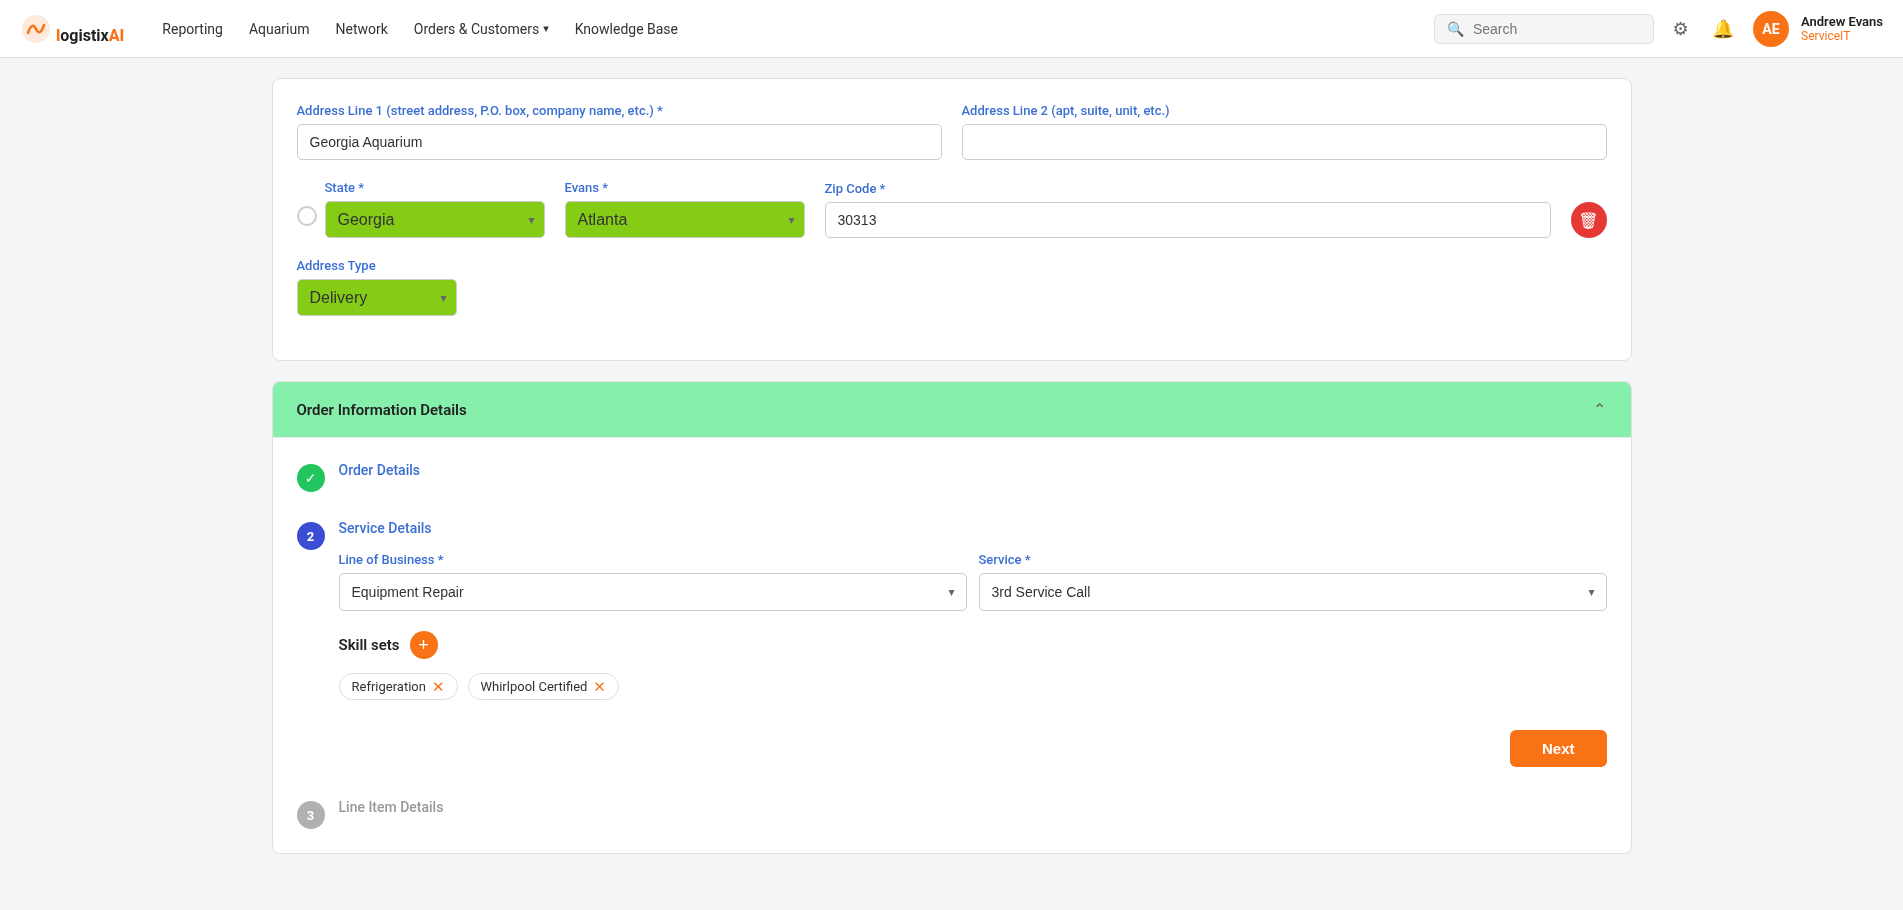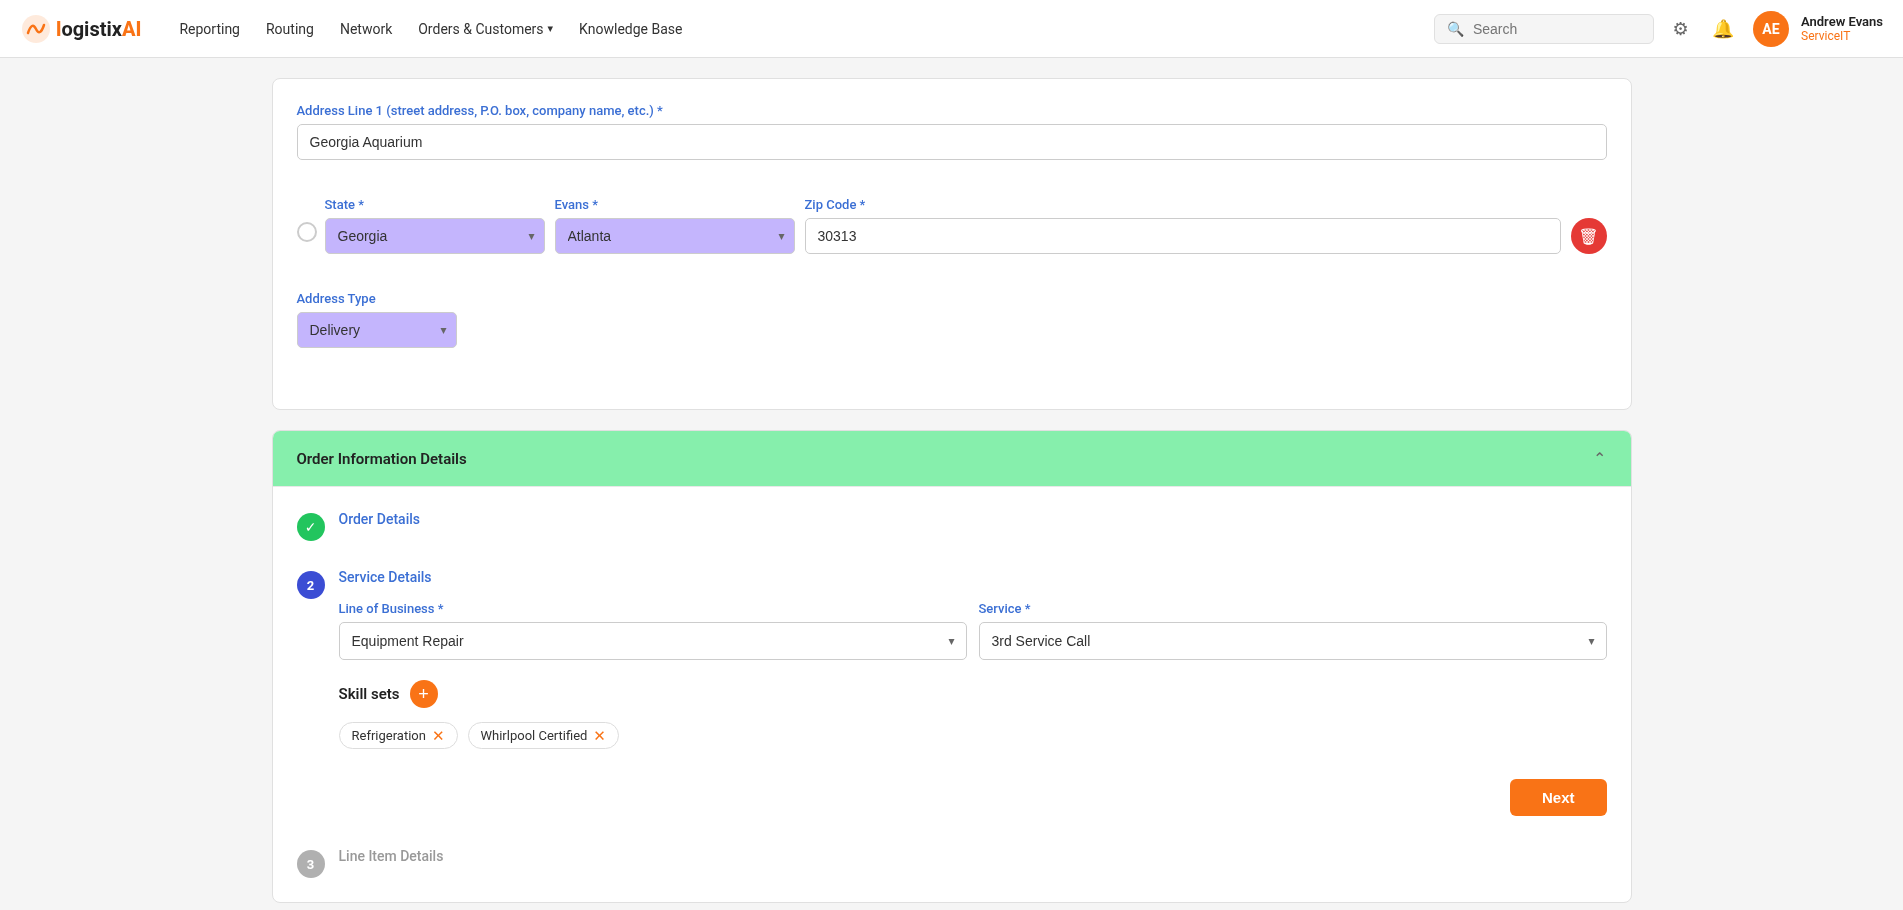--- a/index.html
+++ b/index.html
@@ -4,21 +4,21 @@
   <style>
     * { box-sizing: border-box; margin: 0; padding: 0; }
     body { font-family: -apple-system, BlinkMacSystemFont, 'Segoe UI', Roboto, sans-serif; background: #f5f5f5; color: #333; font-size: 14px; }
 
     
     .navbar {
       display: flex; align-items: center; background: #fff; height: 58px;
       border-bottom: 1px solid #e0e0e0; padding: 0 20px; gap: 28px;
       position: sticky; top: 0; z-index: 100;
     }
-    .navbar-logo { display: flex; align-items: center; gap: 4px; font-weight: 700; font-size: 20px; color: #222; text-decoration: none; }
+    .navbar-logo { display: flex; align-items: flex-end; gap: 4px; font-weight: 700; font-size: 16px; color: #222; text-decoration: none; }
     .logo-icon { width: 32px; height: 32px; }
     .navbar-nav { display: flex; align-items: center; gap: 6px; flex: 1; }
     .nav-item {
       padding: 8px 10px; color: #333; text-decoration: none; font-size: 14px;
       border-radius: 4px; cursor: pointer; white-space: nowrap;
     }
     .nav-item-with-arrow { display: flex; align-items: center; gap: 4px; }
     .navbar-right { display: flex; align-items: center; gap: 12px; margin-left: auto; }
     .search-bar {
       display: flex; align-items: center; background: #f5f5f5; border: 1px solid #e0e0e0;
@@ -39,30 +39,30 @@
     .main { padding: 20px 40px; max-width: 1440px; margin: 0 auto; }
 
     
     .card {
       background: #fff; border: 1px solid #e0e0e0; border-radius: 8px;
       margin-bottom: 20px; overflow: hidden;
     }
 
     
     .address-section { padding: 24px; }
-    .form-row { display: flex; gap: 10px; margin-bottom: 37px; align-items: flex-end; }
+    .form-row { display: flex; gap: 20px; margin-bottom: 20px; align-items: flex-end; }
     .form-group { display: flex; flex-direction: column; gap: 6px; }
     .form-group label { font-size: 13px; color: #3b6fd4; font-weight: 500; }
     .form-input {
       border: 1px solid #ccc; border-radius: 5px; padding: 9px 12px;
       font-size: 14px; outline: none; color: #333; background: #fff;
     }
     .form-select {
       border: 1px solid #ccc; border-radius: 5px; padding: 9px 12px;
-      font-size: 14px; outline: none; color: #333; background: #c4b5fd;
+      font-size: 16px; outline: none; color: #333; background: #84cc16;
       appearance: none; cursor: pointer;
     }
     .select-wrapper { position: relative; }
     .select-wrapper::after {
       content: '▾'; position: absolute; right: 10px; top: 50%; transform: translateY(-50%);
       pointer-events: none; color: #666; font-size: 12px;
     }
     .delete-btn {
       width: 36px; height: 36px; background: #e53935; border: none; border-radius: 50%;
       display: flex; align-items: center; justify-content: center; cursor: pointer;
@@ -157,21 +157,21 @@
     <svg class="logo-icon" viewBox="0 0 32 32" fill="none" xmlns="http://www.w3.org/2000/svg">
       <circle cx="16" cy="16" r="14" fill="#f97316" opacity="0.15"></circle>
       <path d="M8 20 Q12 8 16 16 Q20 24 24 12" stroke="#f97316" stroke-width="2.5" fill="none" stroke-linecap="round"></path>
     </svg>
     <span>
       <span style="color:#f97316;font-weight:800;">l</span><span style="font-weight:700;color:#222;">ogistix</span><span style="font-weight:800;color:#f97316;">AI</span>
     </span>
   </a>
   <nav class="navbar-nav">
     <a class="nav-item">Reporting</a>
-    <a class="nav-item">Routing</a>
+    <a class="nav-item">Aquarium</a>
     <a class="nav-item">Network</a>
     <a class="nav-item nav-item-with-arrow">
       <span>Orders &amp; Customers</span>
       <span style="font-size:11px;">▾</span>
     </a>
     <a class="nav-item">Knowledge Base</a>
   </nav>
   <div class="navbar-right">
     <div class="search-bar">
       <span style="color:#999;font-size:14px;">🔍</span>
@@ -193,20 +193,24 @@
 
 <div class="main">
 
   <div class="card">
     <div class="address-section">
 
       <div class="form-row">
         <div class="form-group" style="flex:1;">
           <label>Address Line 1 (street address, P.O. box, company name, etc.) *</label>
           <input class="form-input" type="text" value="Georgia Aquarium" style="">
+        </div>
+        <div class="form-group" style="flex:1;">
+          <label>Address Line 2 (apt, suite, unit, etc.)</label>
+          <input class="form-input" type="text" value="" style="">
         </div>
       </div>
 
       <div class="form-row" style="align-items:flex-end;">
         <div style="display:flex;align-items:flex-end;gap:8px;">
           <span class="radio-circle"></span>
           <div class="form-group" style="min-width:200px;">
             <label>State *</label>
             <div class="select-wrapper">
               <select class="form-select" style="width:220px;">

